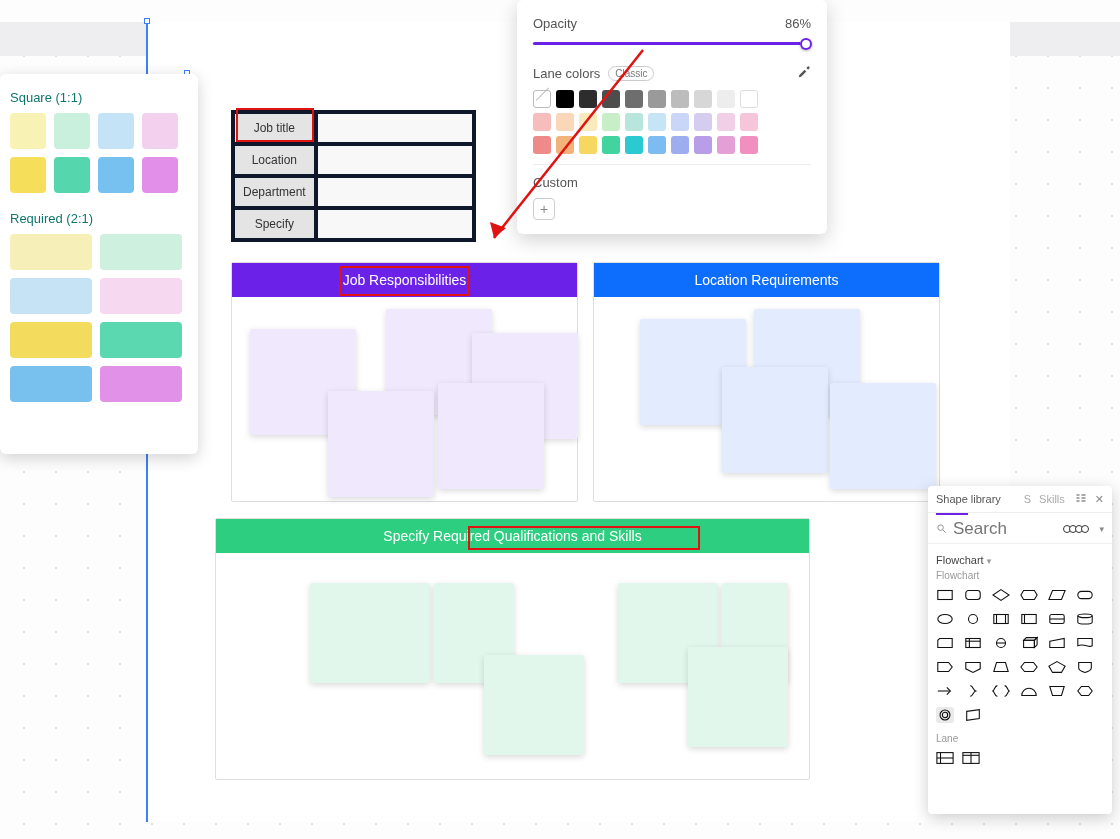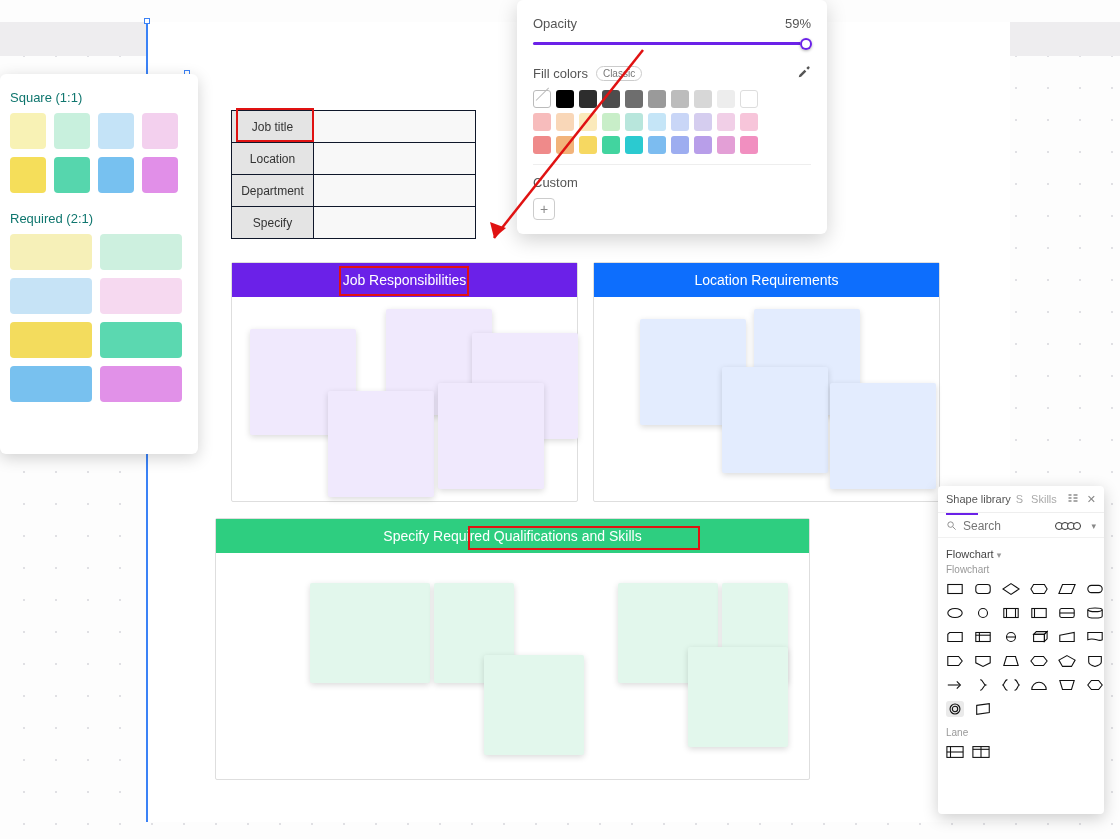--- a/index.html
+++ b/index.html
@@ -32,21 +32,21 @@
     position:absolute; width:6px; height:6px; background:#fff; border:1px solid #3b82f6;
   }
 
   
   .jobtable {
     position:absolute; left:83px; top:88px; width:245px;
     border-collapse:collapse;
     font-size:12px;
   }
   .jobtable td {
-    border:1px solid #0f172a;
+    border:4px solid #0f172a;
     height:32px;
     padding:0 8px;
   }
   .jobtable td.h {
     background:#e4e4e4; width:82px; text-align:center; color:#333; font-weight:500;
   }
   .jobtable td.c { background:#f8f8f8; }
   .red-box { position:absolute; border:2px solid #e01212; pointer-events:none; }
 
   .section-card {
@@ -122,38 +122,38 @@
     display:flex; align-items:center; justify-content:center; cursor:pointer;
     font-size:14px; color:#888;
   }
 
   .arrow { position:absolute; pointer-events:none; }
   .arrow line { stroke:#e01212; stroke-width:2.5; }
   .arrow polygon { fill:#e01212; }
 
   
   .shape-panel {
-    position:absolute; right:16px; top:486px; width:166px; height:328px;
+    position:absolute; right:8px; top:486px; width:184px; height:328px;
     background:#fff; box-shadow:0 4px 16px rgba(0,0,0,.2);
     border-radius:4px; font-size:11px; color:#555;
   }
   .sp-head {
     display:flex; align-items:center; padding:6px 8px; border-bottom:1px solid #eee;
   }
   .sp-title { font-size:11px; line-height:1.1; }
   .sp-head .tab { margin-left:auto; color:#aaa; font-size:11px; }
   .sp-head .gear  { margin-left:10px; cursor:pointer; }
   .sp-head .close { margin-left:8px; cursor:pointer; color:#888; }
   .sp-underline { height:2px; width:32px; background:#6b21e8; margin-left:8px; }
   .sp-search {
     display:flex; align-items:center; gap:6px; padding:4px 8px;
     border-bottom:1px solid #f1f1f1;
   }
   .sp-search input {
-    border:none; outline:none; width:56px; font-size:12px;
+    border:none; outline:none; width:56px; font-size:17px;
   }
   .mini-chain { margin-left:auto; display:flex; gap:-3px; }
   .chip-c { width:8px; height:8px; border:1px solid #333; border-radius:50%; margin-left:-2px; background:#fff;}
   .sp-body { padding:6px 8px 8px 8px; overflow:auto; height:256px;}
   .sp-sec { font-size:11px; color:#444; margin:4px 0 4px 0; }
   .sp-sub { font-size:10px; color:#999; margin:4px 0 6px 0;}
   .shape-grid { display:grid; grid-template-columns:repeat(6, 20px); gap:8px 8px; }
   .sh { width:18px; height:16px; display:flex; align-items:center; justify-content:center; cursor:pointer;}
   .sh svg { width:18px; height:14px; }
   .sh.selected { background:#eaeaea; border-radius:3px; }
@@ -219,29 +219,29 @@
       <div class="sticky st-green" style="left:268px; top:136px; width:100px; height:100px;"></div>
       <div class="sticky st-green" style="left:402px; top:64px; width:100px; height:100px;"></div>
       <div class="sticky st-green" style="left:506px; top:64px; width:66px; height:100px;"></div>
       <div class="sticky st-green" style="left:472px; top:128px; width:100px; height:100px;"></div>
     </div>
     <div class="red-box" style="left:320px; top:504px; width:232px; height:24px;"></div>
 
     <div class="fill-panel">
       <div class="op-row">
         <span>Opacity</span>
-        <span>59%</span>
+        <span>86%</span>
       </div>
       <div class="slider">
         <div class="track"></div>
           <div class="track-fill"></div>
           <div class="thumb"></div>
       </div>
       <div class="fc-row">
-        <span>Fill colors</span>
+        <span>Lane colors</span>
         <span class="pill">Classic</span>
         <span class="dropper">
           <svg width="14" height="14" viewBox="0 0 24 24">
               <path d="M3 21l4-1 9-9-3-3-9 9-1 4zM16 5l3 3 2-2a2 2 0 0 0-3-3l-2 2z" fill="#555"></path>
             </svg>
         </span>
       </div>
       <div class="mini-sw-row" id="fill-row1">
           <div class="msw outline"></div>
           <div class="msw" style="background: rgb(0, 0, 0);"></div>

